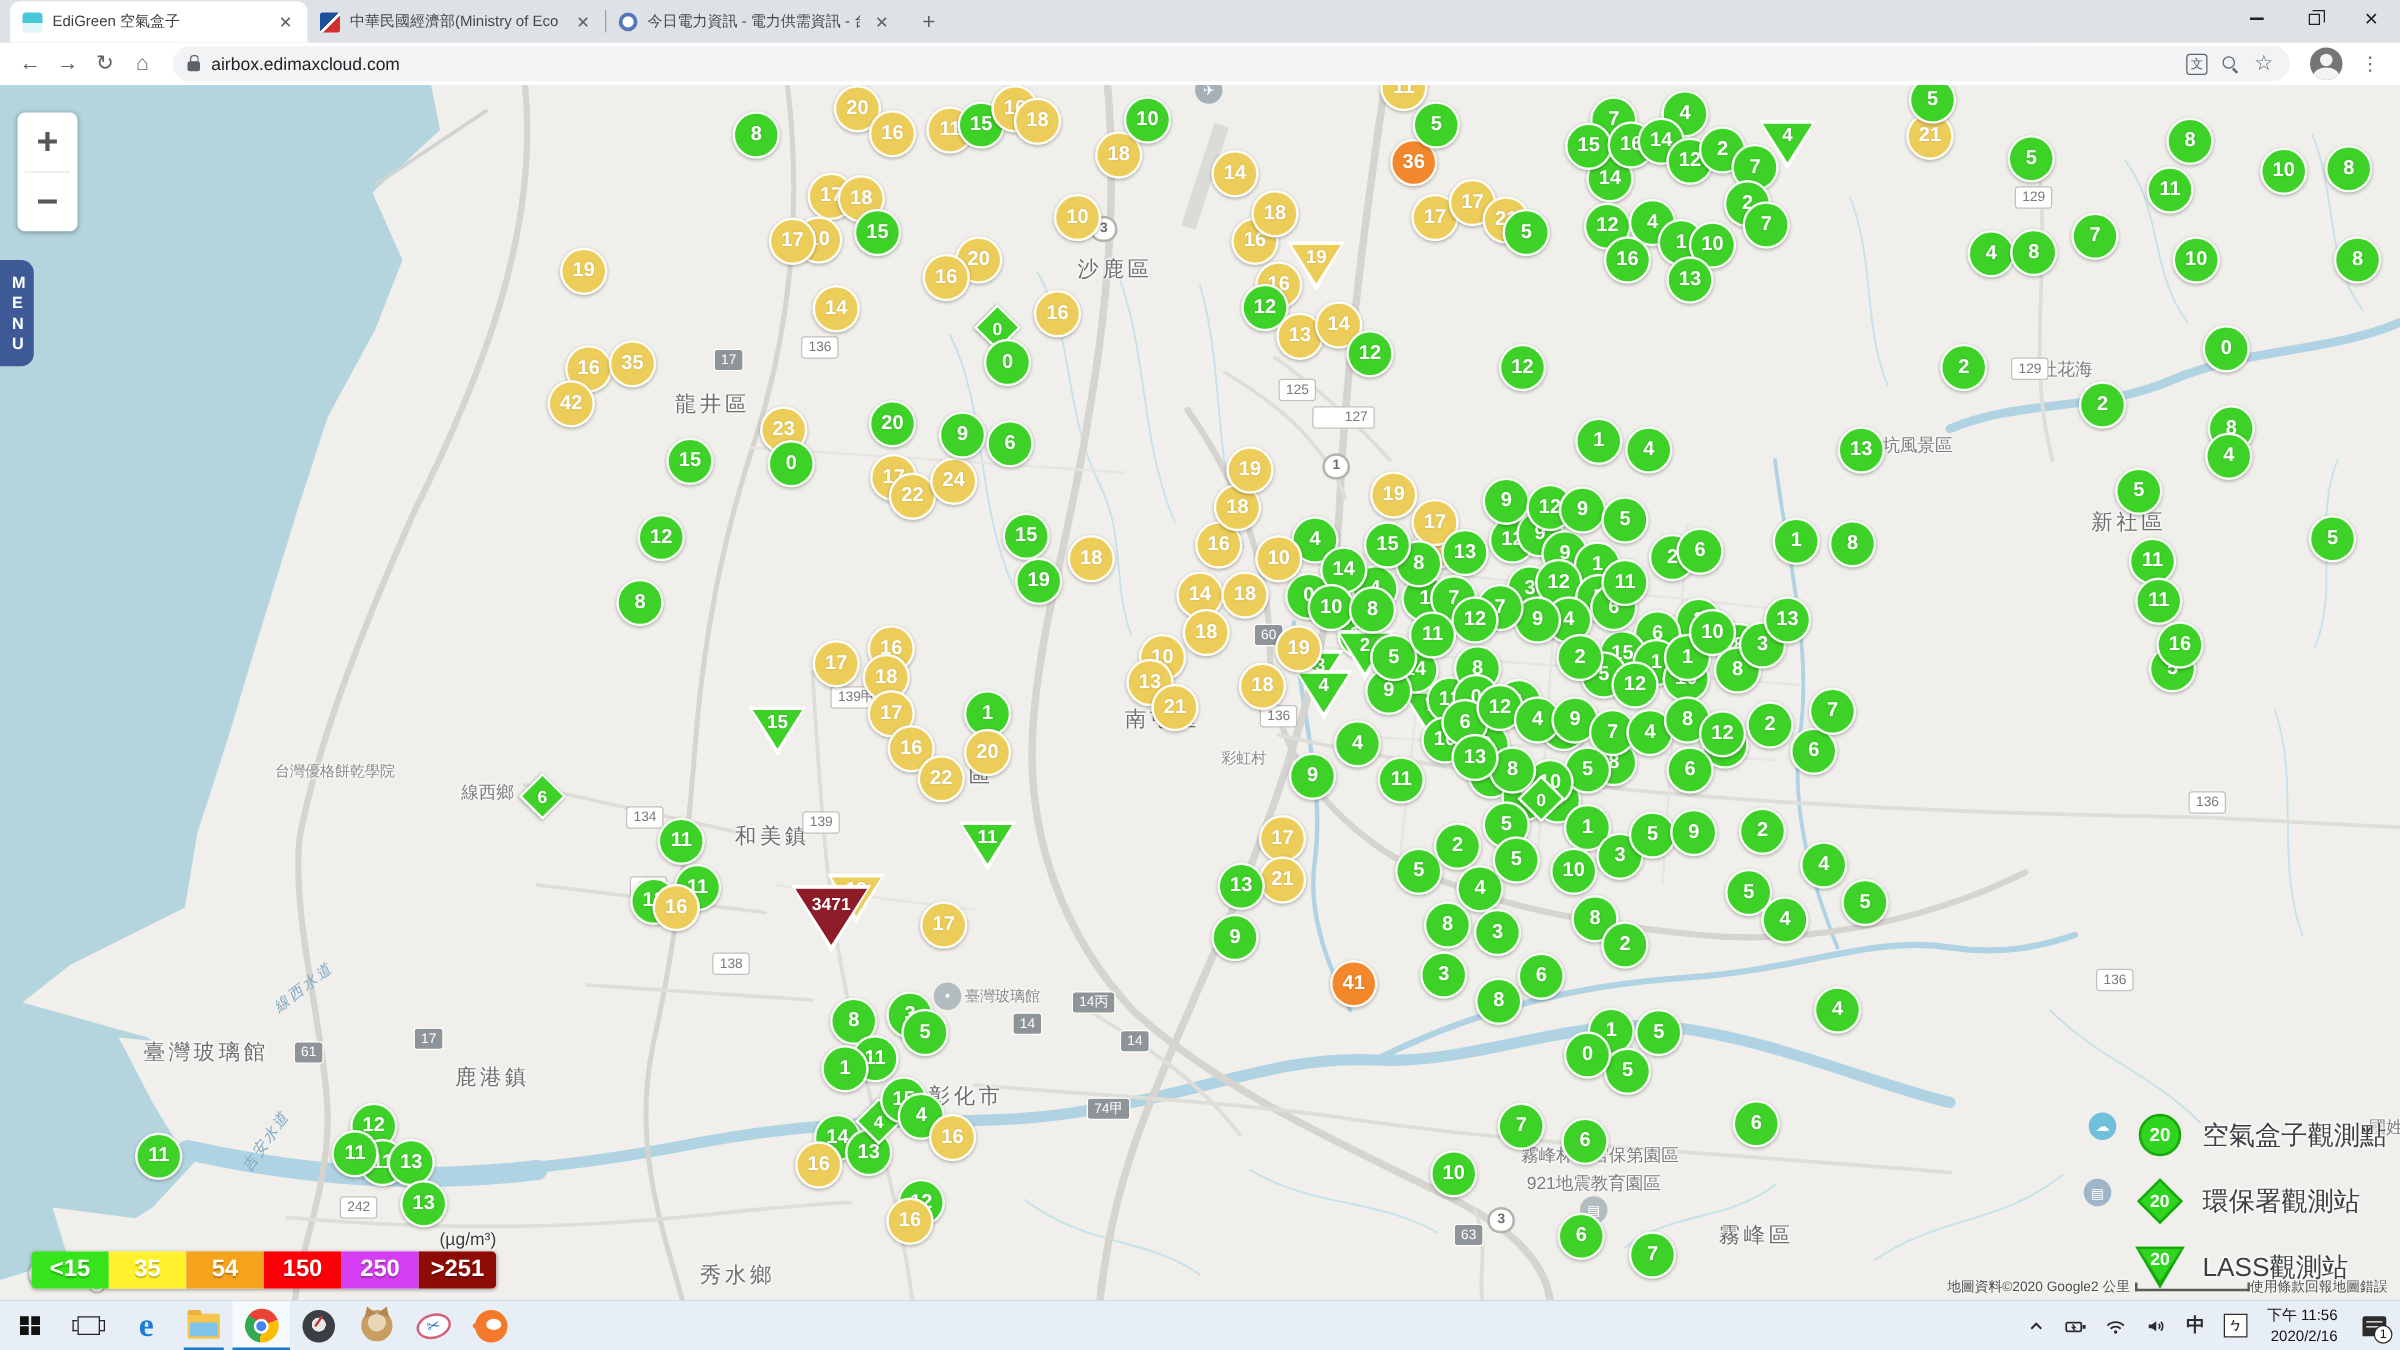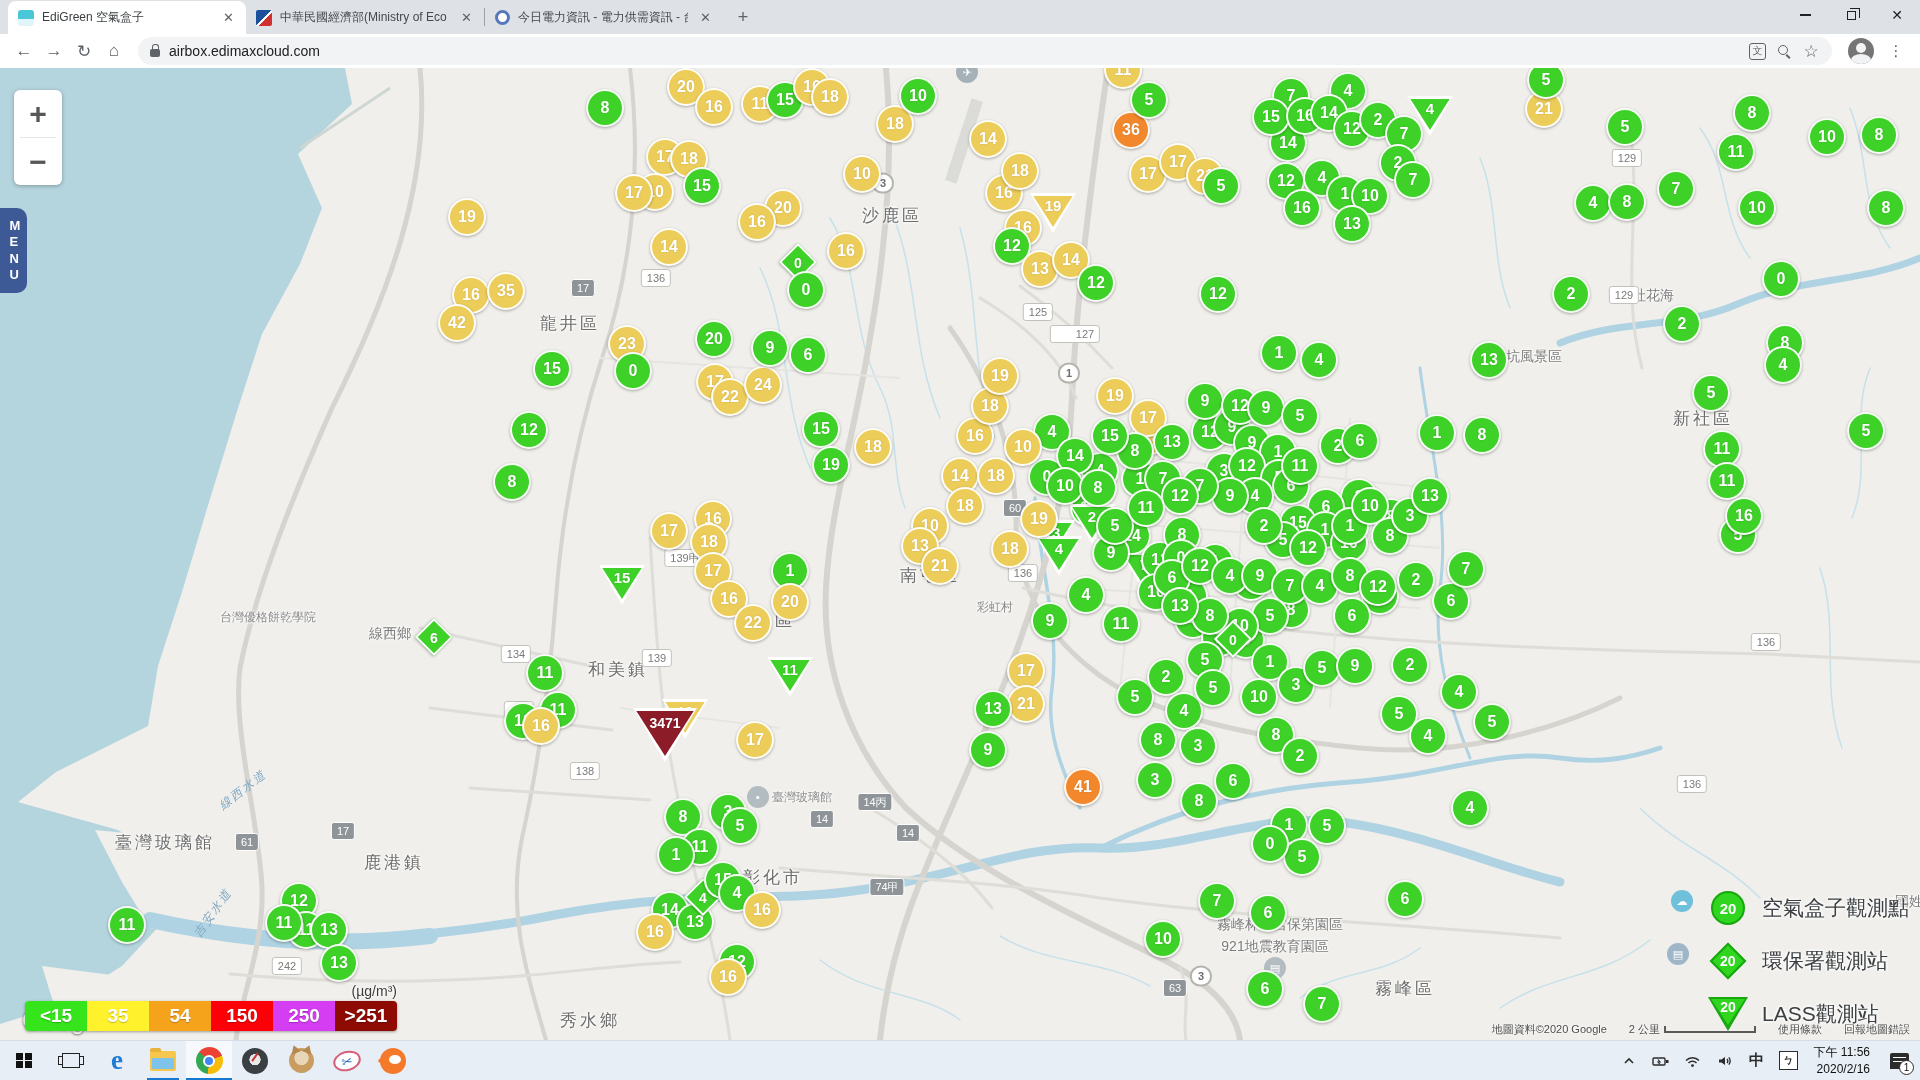--- a/index.html
+++ b/index.html
@@ -108,21 +108,21 @@
      color:#fff;font-weight:bold;font-size:15px;display:flex;align-items:center;justify-content:center;}
   .ti .dm{width:26px;height:26px;background:#2fd51f;border:2px solid #17a80d;transform:rotate(45deg);
      display:flex;align-items:center;justify-content:center;}
   .ti .dm span{transform:rotate(-45deg);color:#fff;font-weight:bold;font-size:14px;}
   .ti .tr{width:40px;height:34px;background:#17a80d;clip-path:polygon(0 0,100% 0,50% 100%);
      display:flex;justify-content:center;position:relative;}
   .ti .tr:after{content:'';position:absolute;left:3px;right:3px;top:2px;bottom:6px;
      clip-path:polygon(0 0,100% 0,50% 100%);background:#2fd51f;}
   .ti .tr span{position:relative;z-index:1;color:#fff;font-weight:bold;font-size:14px;margin-top:2px;}
 
-  .attribution{position:absolute;right:10px;bottom:3px;display:flex;align-items:center;gap:22px;
+  .attribution{position:absolute;right:10px;bottom:3px;display:flex;align-items:center;
      font-size:11px;color:#4c4c4c;z-index:6;text-shadow:0 0 2px #fff,0 0 2px #fff;}
   .scalebar{width:92px;height:7px;border:2px solid #5a5a5a;border-top:none;margin-left:4px;}
   .attr-scale{display:flex;align-items:center;}
 
   
   .taskbar{position:absolute;left:0;top:1040px;width:1920px;height:40px;background:#e7eef6;
      display:flex;align-items:center;z-index:10;border-top:1px solid #d4dde8;}
   .startbtn{width:48px;height:40px;display:flex;align-items:center;justify-content:center;}
   .winlogo{display:grid;grid-template-columns:7px 7px;grid-template-rows:7px 7px;gap:1.5px;}
   .winlogo i{background:#111;}

